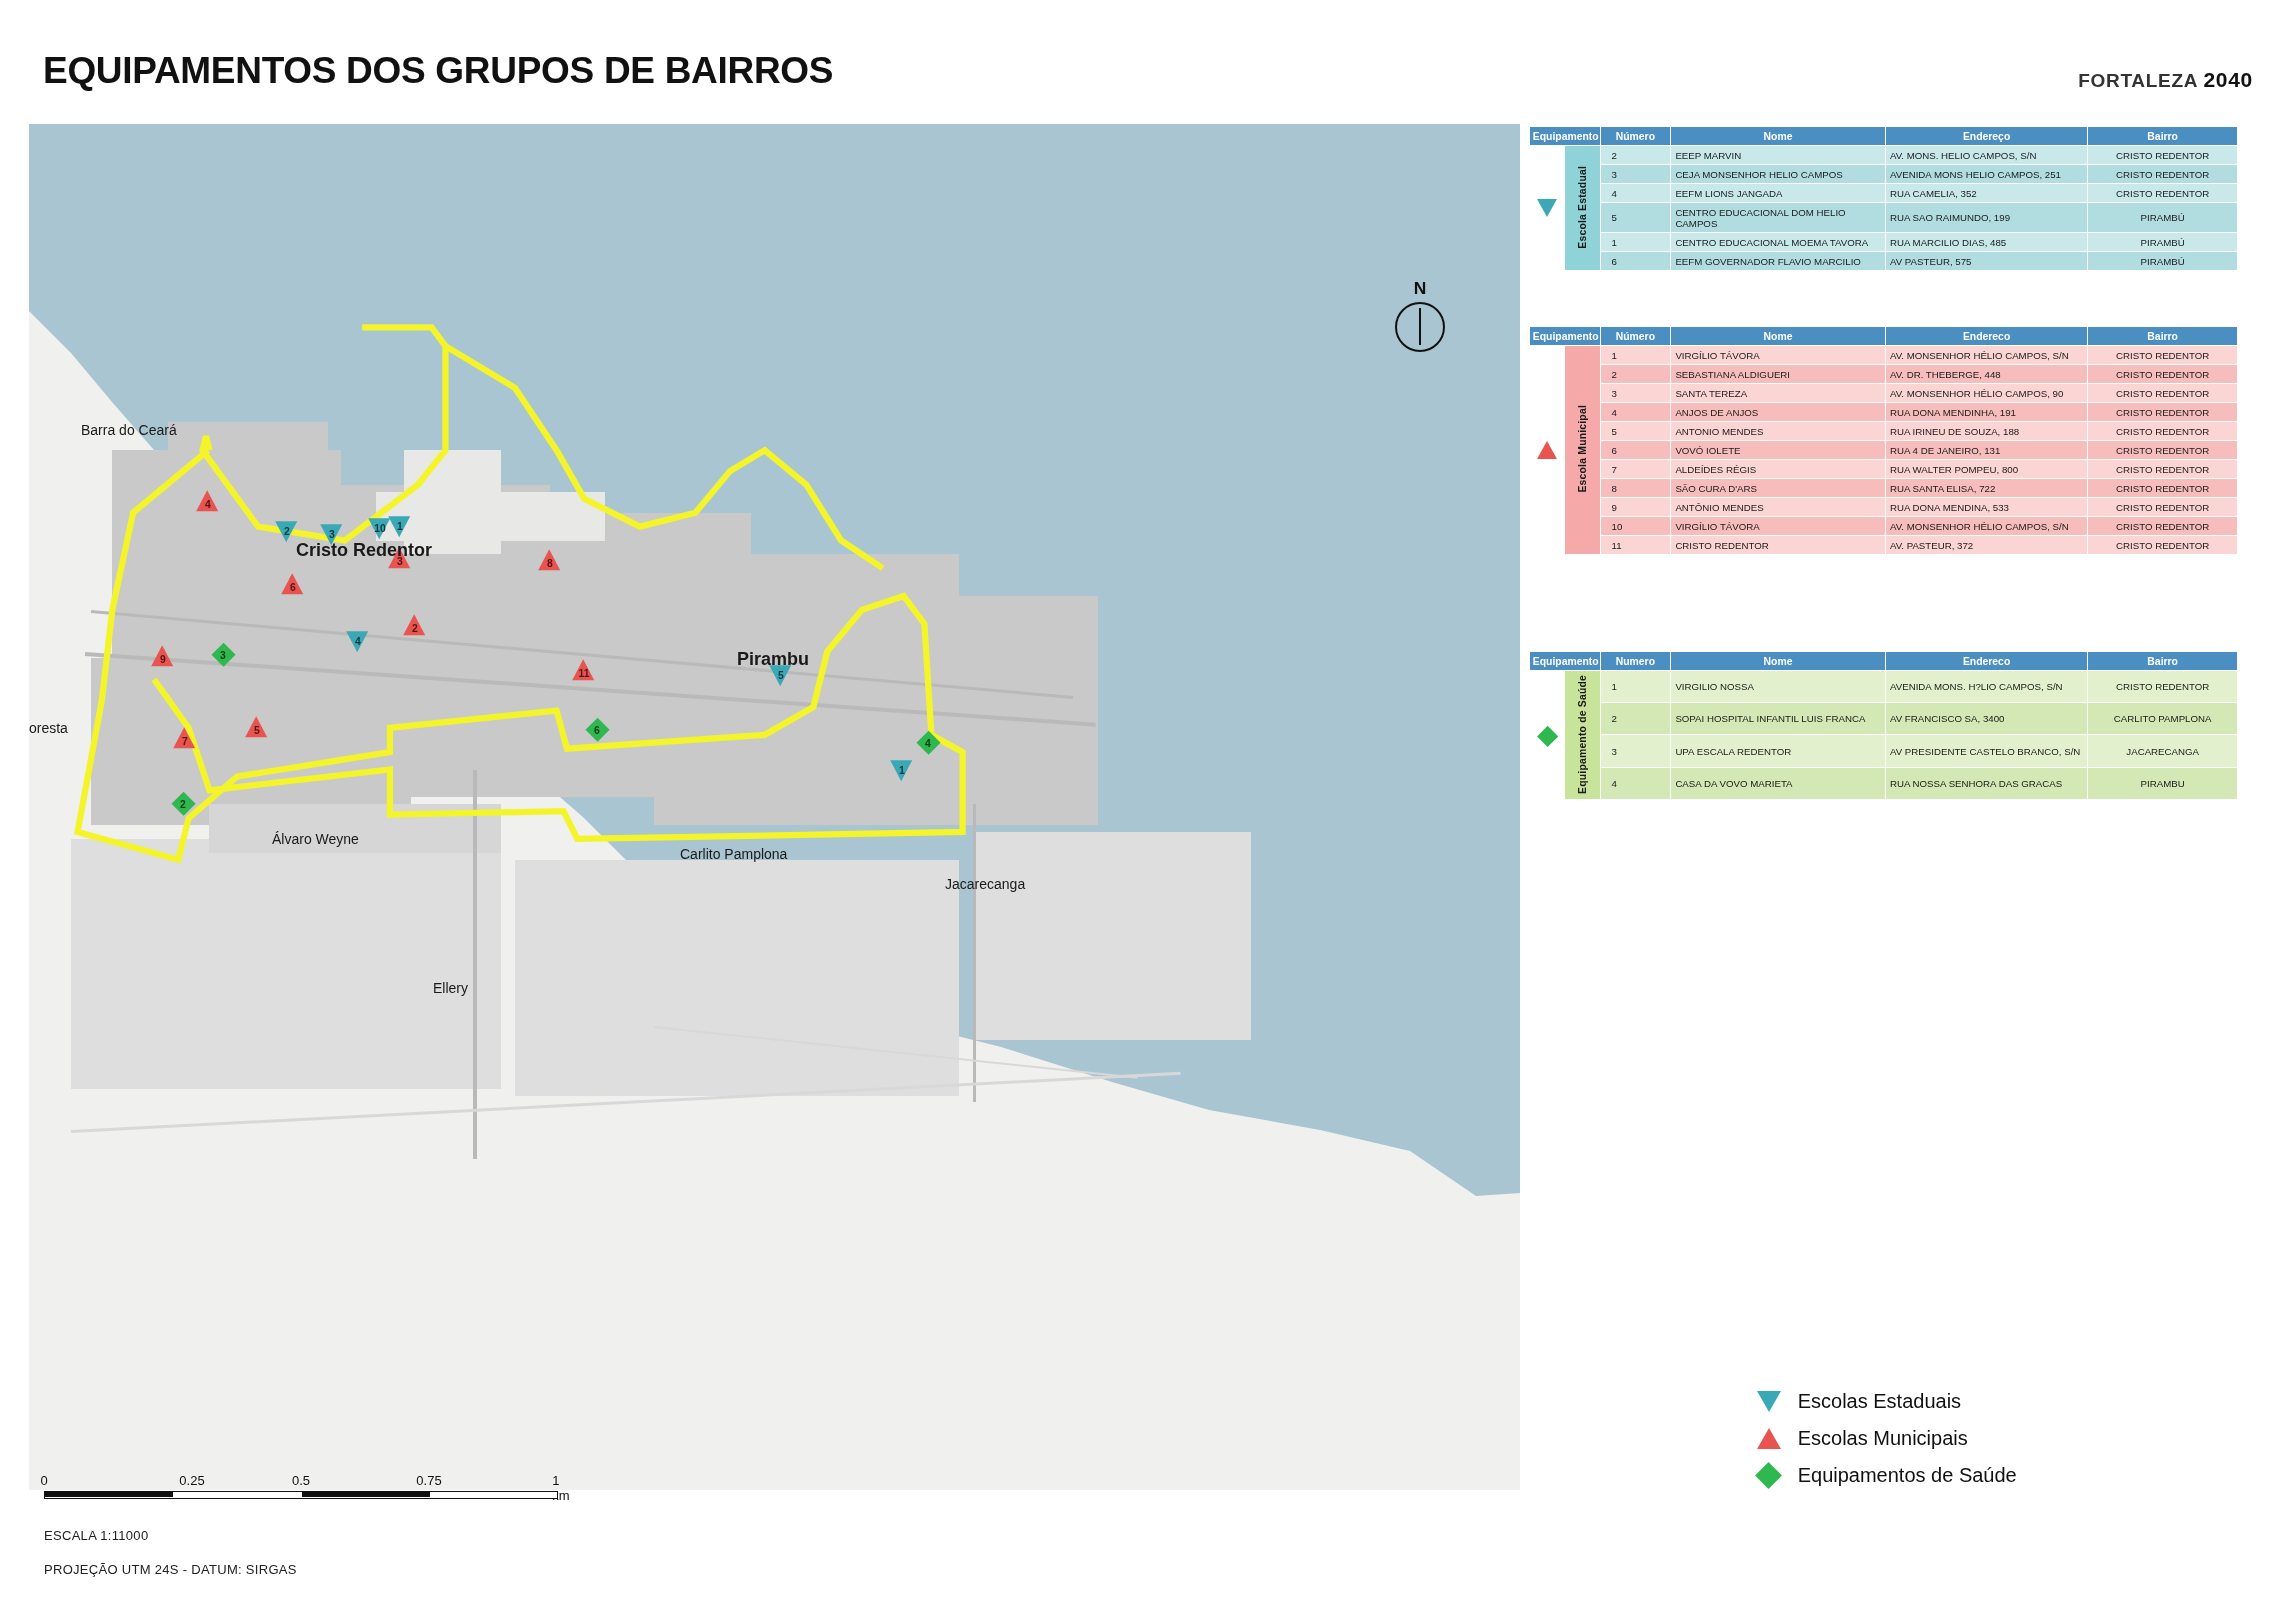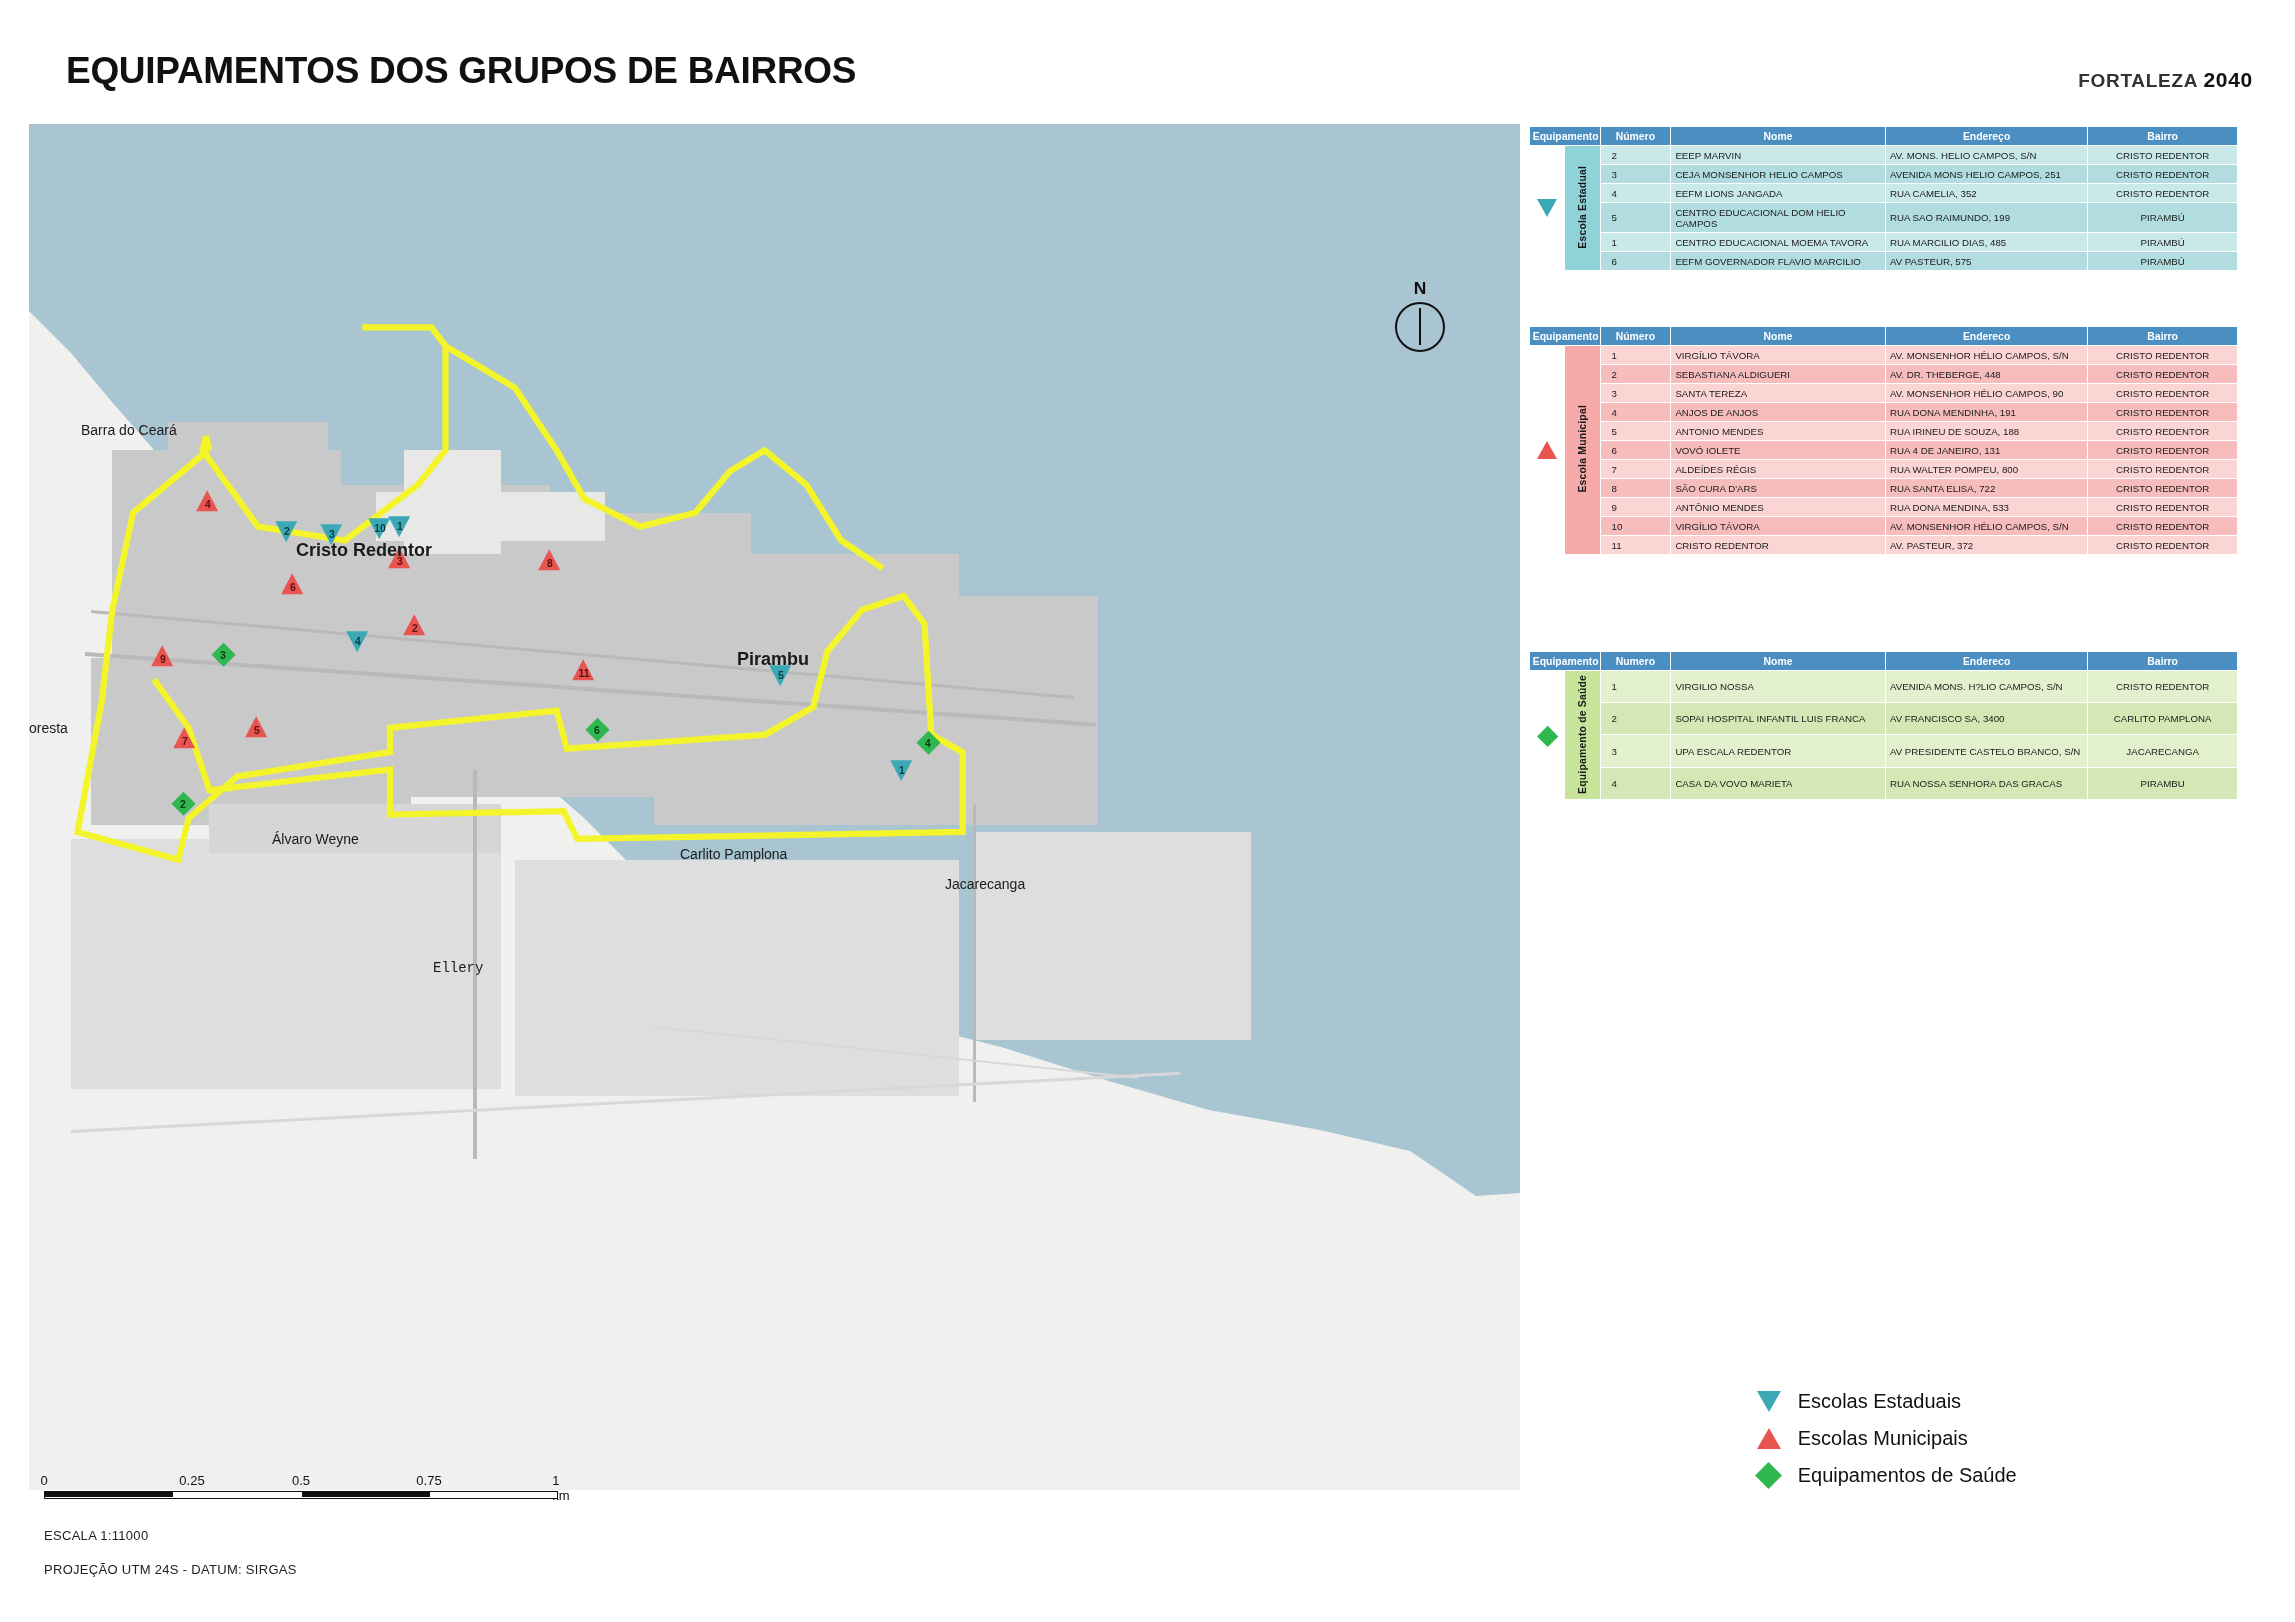--- a/index.html
+++ b/index.html
@@ -19,21 +19,20 @@
   
   .page-title {
     position: absolute;
     left: 43px;
     top: 50px;
     font-size: 37px;
     font-weight: bold;
     letter-spacing: -0.3px;
     color: #111111;
     white-space: nowrap;
-    margin-left: 23px;
   }
   .brand {
     position: absolute;
     right: 42px;
     top: 68px;
     font-size: 19px;
     font-weight: bold;
     letter-spacing: 0.7px;
     color: #333333;
     white-space: nowrap;
@@ -489,21 +488,21 @@
       </div>
     </div>
 
   <div id="labels-layer">
       <div class="map-label" style="left: 52px; top: 298px;">Barra do Ceará</div>
       <div class="map-label big" style="left: 267px; top: 416px;">Cristo Redentor</div>
       <div class="map-label big" style="left: 708px; top: 525px;">Pirambu</div>
       <div class="map-label" style="left: 243px; top: 707px;">Álvaro Weyne</div>
       <div class="map-label" style="left: 651px; top: 722px;">Carlito Pamplona</div>
       <div class="map-label" style="left: 916px; top: 752px;">Jacarecanga</div>
-      <div class="map-label" style="left: 404px; top: 836px; font-family: Liberation Mono, monospace;">Ellery</div>
+      <div class="map-label" style="left: 404px; top: 856px;">Ellery</div>
       <div class="map-label" style="left: 0px; top: 596px;">oresta</div>
     </div>
 
   <div class="compass">
     <div class="n">N</div>
     <div class="circle">
       <div class="needle"></div>
     </div>
   </div>
 </div>

